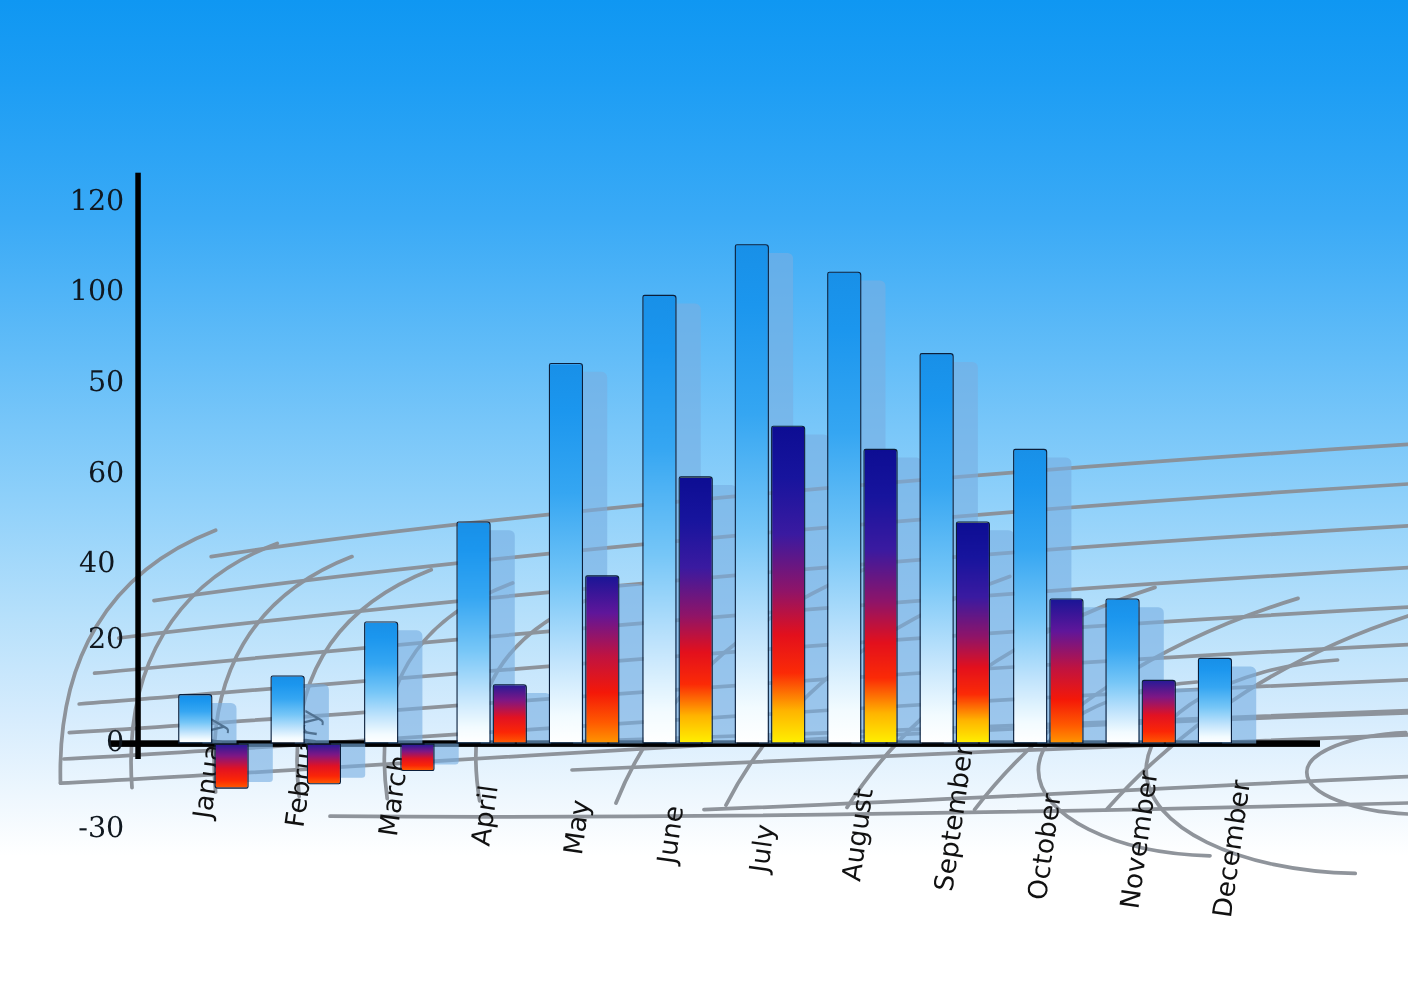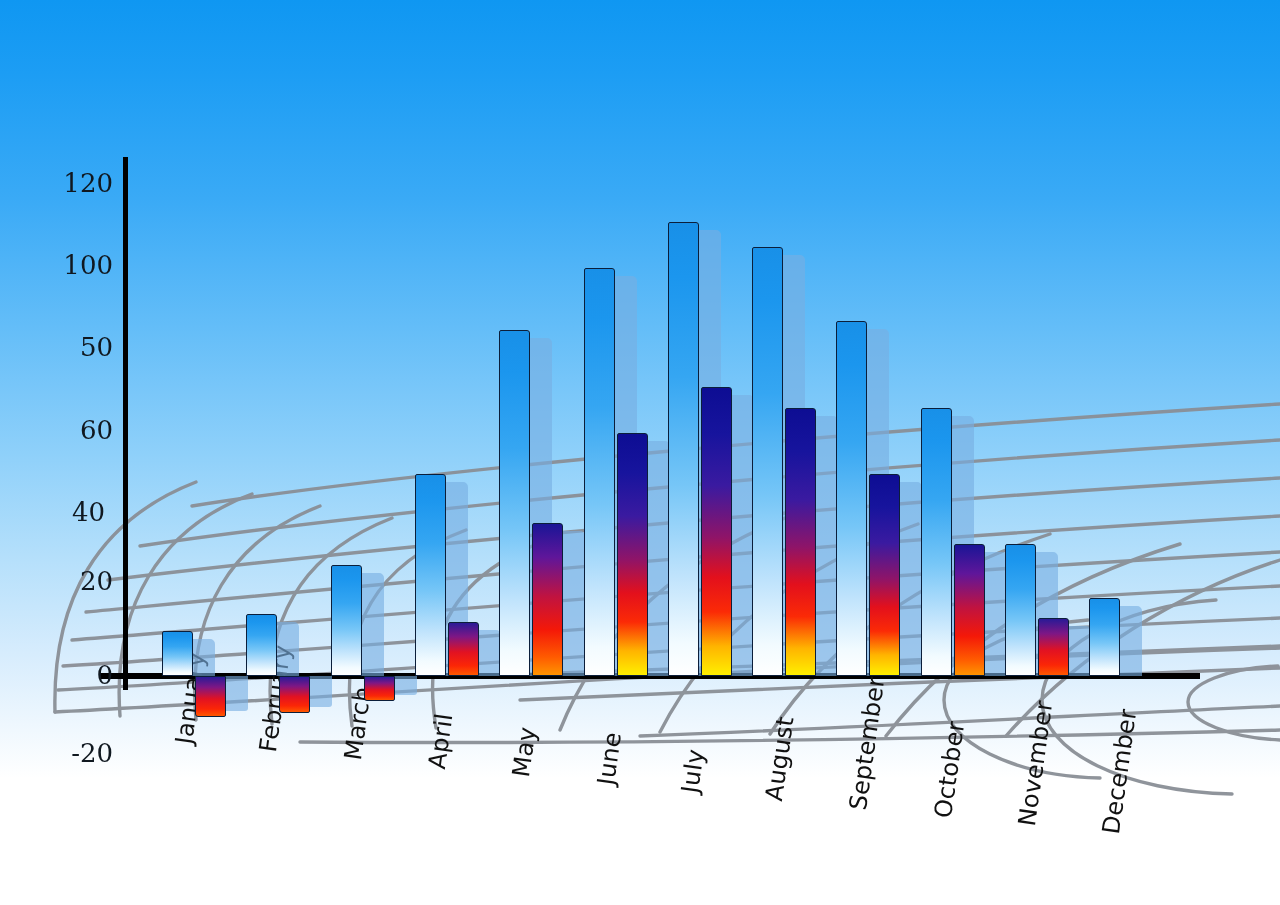--- a/index.html
+++ b/index.html
@@ -132,21 +132,21 @@
   <div class="axis-line" id="y-axis"></div>
   <div class="axis-line" id="x-axis"></div>
 
   <div class="tick-label" style="left:58px;top:168px;width:55px;">120</div>
   <div class="tick-label" style="left:58px;top:250px;width:55px;">100</div>
   <div class="tick-label" style="left:58px;top:332px;width:55px;">50</div>
   <div class="tick-label" style="left:58px;top:415px;width:55px;">60</div>
   <div class="tick-label" style="left:50px;top:497px;width:55px;">40</div>
   <div class="tick-label" style="left:58px;top:566px;width:55px;">20</div>
   <div class="tick-label" style="left:58px;top:660px;width:55px;">0</div>
-  <div class="tick-label" style="left:45px;top:738px;width:68px;">-20</div>
+  <div class="tick-label" style="left:45px;top:738px;width:68px;">-30</div>
 
   <div id="bars-layer" class="layer">
       <div class="bar bar-ghost" style="left: 184px; top: 638.625px; width: 31px; height: 37.375px; z-index: 3;"></div>
       <div class="bar bar-main fill-blue" style="left: 162px; top: 630.625px; width: 31px; height: 45.375px; z-index: 6;"></div>
       <div class="bar bar-ghost neg" style="left: 217px; top: 676px; width: 31px; height: 35.25px; z-index: 4;"></div>
       <div class="bar bar-main fill-hot-tiny neg" style="left: 195px; top: 676px; width: 31px; height: 41.25px; z-index: 7;"></div>
       <div class="bar bar-ghost" style="left: 268.3px; top: 622.125px; width: 31px; height: 53.875px; z-index: 3;"></div>
       <div class="bar bar-main fill-blue" style="left: 246.3px; top: 614.125px; width: 31px; height: 61.875px; z-index: 6;"></div>
       <div class="bar bar-ghost neg" style="left: 301.3px; top: 676px; width: 31px; height: 31.125px; z-index: 4;"></div>
       <div class="bar bar-main fill-hot-tiny neg" style="left: 279.3px; top: 676px; width: 31px; height: 37.125px; z-index: 7;"></div>

